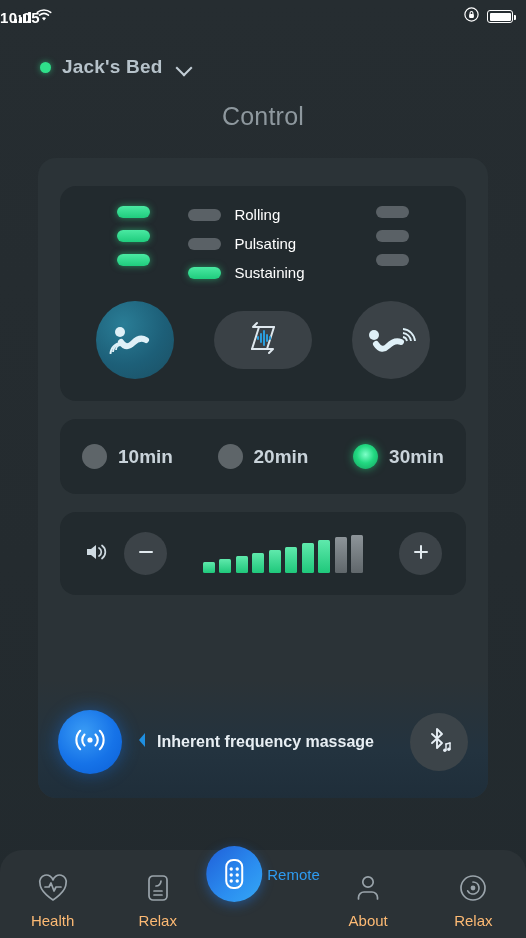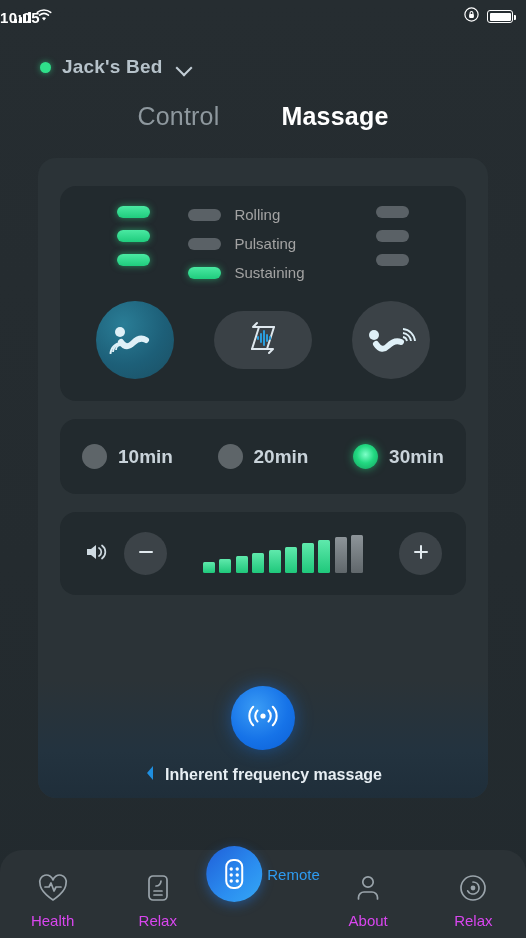--- a/index.html
+++ b/index.html
@@ -47,21 +47,21 @@
   
   .modes { padding:20px 0 22px; }
   .ind-grid { display:grid; grid-template-columns:1fr 1.35fr 1fr; padding:0 18px; }
   .ind-col { display:flex; flex-direction:column; gap:12px; }
   .ind-col.c1 { align-items:center; }
   .ind-col.c2 { align-items:flex-start; }
   .ind-col.c3 { align-items:center; }
   .ind-line { display:flex; align-items:center; gap:13px; }
   .pill { width:33px; height:12px; border-radius:7px; background:#5a6166; }
   .pill.on { background:linear-gradient(180deg,#4ae9a2 0%,#1fcc7d 100%); box-shadow:0 0 7px rgba(47,224,138,.55); }
-  .ind-label { font-size:15px; color:#a3a3a3; }
+  .ind-label { font-size:15px; color:#ffffff; }
 
   .mode-btns { display:flex; align-items:center; justify-content:space-around; margin-top:20px; padding:0 16px; }
   .mb { display:flex; align-items:center; justify-content:center; }
   .mb-circle { width:78px; height:78px; border-radius:50%; background:#3b4247; }
   .mb-circle.active { background:radial-gradient(circle at 35% 30%,#2a7d96 0%,#1d5f78 55%,#1b4f63 100%); }
   .mb-pill { width:98px; height:58px; border-radius:29px; background:#3a4146; }
 
   
   .timer { margin-top:18px; padding:25px 22px; display:flex; align-items:center; justify-content:space-between;text-align:right; }
   .tm { display:flex; align-items:center; gap:11px; }
@@ -70,30 +70,30 @@
   .tm-label { font-size:19px; font-weight:700; color:#c9d3da; }
 
   
   .intensity { margin-top:18px; padding:20px 18px; display:flex; align-items:center; gap:12px; }
   .rbtn { width:43px; height:43px; border-radius:50%; background:#3c4348; display:flex; align-items:center; justify-content:center; flex:0 0 auto; }
   .levelbars { flex:1; display:flex; align-items:flex-end; justify-content:center; gap:4.5px; height:38px; }
   .lb { width:12px; background:linear-gradient(180deg,#5fe9ac 0%,#1fc87b 100%); border-radius:1.5px; }
   .lb.off { background:linear-gradient(180deg,#8d9499 0%,#60676b 100%); }
 
   
-  .freqbar { position:absolute; z-index:3; left:0; right:0; bottom:0; height:112px; display:flex; align-items:center; padding:0 20px; gap:14px;flex-direction:column; }
+  .freqbar { position:absolute; z-index:3; left:0; right:0; bottom:0; height:112px; display:flex; align-items:center; padding:0 20px; gap:14px; }
   .freq-circle { width:64px; height:64px; border-radius:50%; background:radial-gradient(circle at 40% 35%,#3a9cf5 0%,#1673e8 55%,#0b5fd6 100%); display:flex; align-items:center; justify-content:center; flex:0 0 auto; box-shadow:0 0 18px rgba(22,115,232,.45); }
   .freq-mid { flex:1; display:flex; align-items:center; gap:9px; }
   .freq-text { font-size:16px; font-weight:700; color:#e7eef3; }
   .bt-circle { width:58px; height:58px; border-radius:50%; background:#3c4449; display:flex; align-items:center; justify-content:center; flex:0 0 auto; }
 
   
   .bottomnav { position:absolute; left:0; right:0; bottom:0; height:88px; background:#2b3236; border-radius:22px 22px 0 0; display:flex; align-items:flex-end; justify-content:space-around; padding-bottom:9px; }
   .nav-item { width:92px; display:flex; flex-direction:column; align-items:center; gap:5px; }
-  .nav-label { font-size:15px; color:#d946ef; }
+  .nav-label { font-size:15px; color:#fdba74; }
   .nav-ico { height:38px; display:flex; align-items:center; justify-content:center; }
   .nav-center { position:absolute; left:50%; transform:translateX(-50%); bottom:36px; display:flex; flex-direction:row; align-items:center; gap:5px; }
   .remote-circle { width:56px; height:56px; border-radius:50%; background:linear-gradient(135deg,#1f5fd8 0%,#2b8ef0 60%,#35a8f5 100%); display:flex; align-items:center; justify-content:center; box-shadow:0 3px 12px rgba(30,120,230,.45); }
   .nav-center .nav-label { color:#2e9bf0; }
 </style>
 </head>
 <body>
 
 <div class="screen">
 
@@ -129,21 +129,20 @@
   </div>
 
   <div class="device-row">
     <span class="dot-online"></span>
     <span class="device-name">Jack's Bed</span>
     <span class="chev-down"></span>
   </div>
 
   <div class="tabs">
     <span class="tab">Control</span>
-    <span class="tab active">Massage</span>
   </div>
 
   <div class="panel">
 
     <div class="card modes">
       <div class="ind-grid">
         <div class="ind-col c1">
           <span class="pill on"></span>
           <span class="pill on"></span>
           <span class="pill on"></span>

